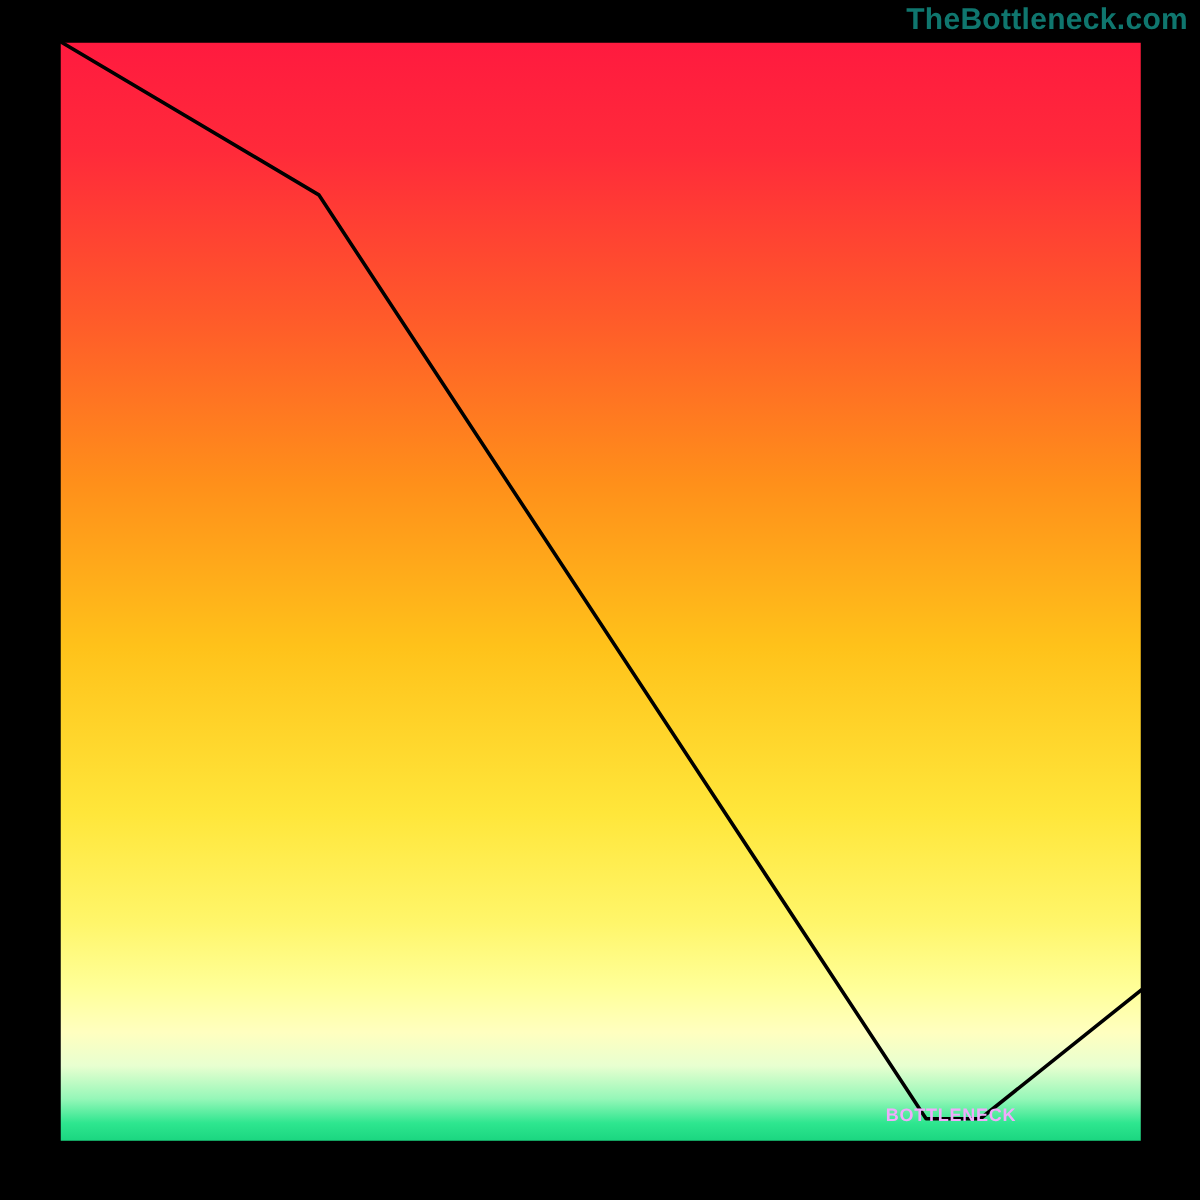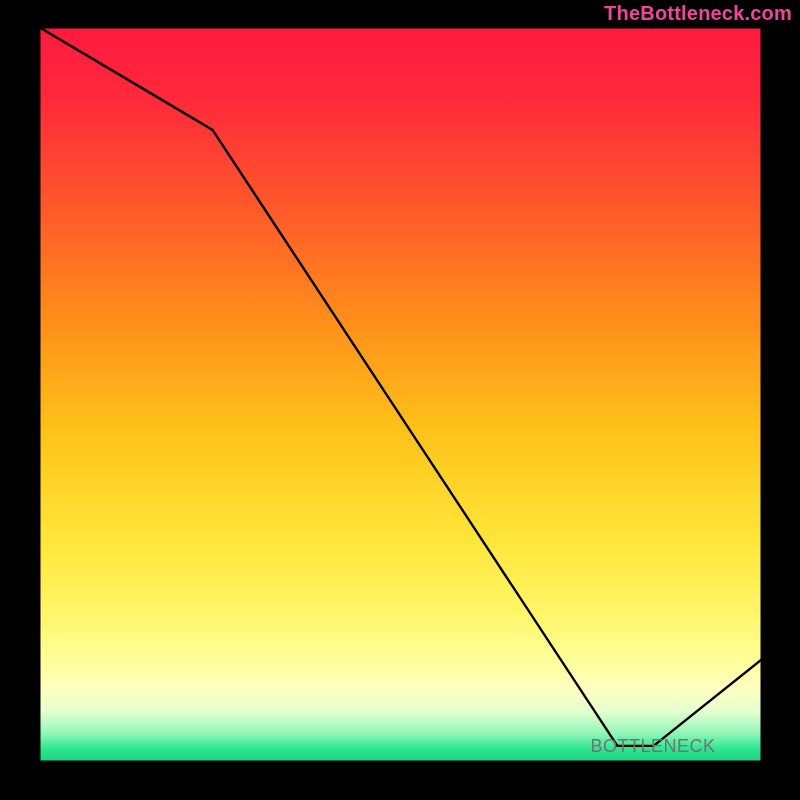--- a/index.html
+++ b/index.html
@@ -14,31 +14,31 @@
   .frame {
     position: relative;
     width: 800px;
     height: 800px;
     background: #000;
   }
   .watermark {
     position: absolute;
     top: 2px;
     right: 8px;
-    color: #ec4899;
+    color: #0f766e;
     font-size: 20px;
     font-weight: 600;
     font-family: Arial, sans-serif;
     letter-spacing: 0.2px;
   }
   .inner-label{
     position: absolute;
-    font-size: 18px;
-    font-weight: 400;
-    color: #737373;
+    font-size: 12px;
+    font-weight: 700;
+    color: #f0abfc;
     letter-spacing: 0.5px;
     z-index: 30;
   }
   svg { display: block; }
 </style>
 </head>
 <body>
 
 <div class="frame">
 

